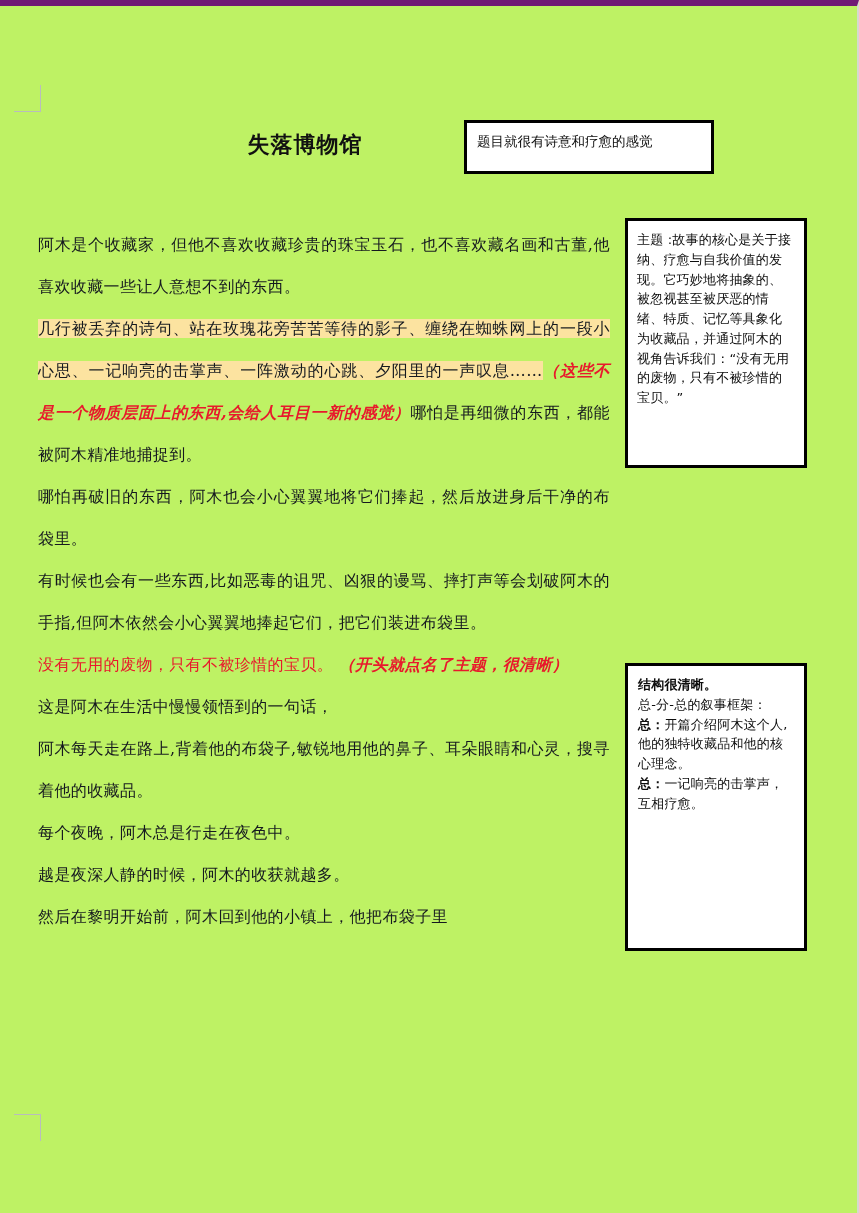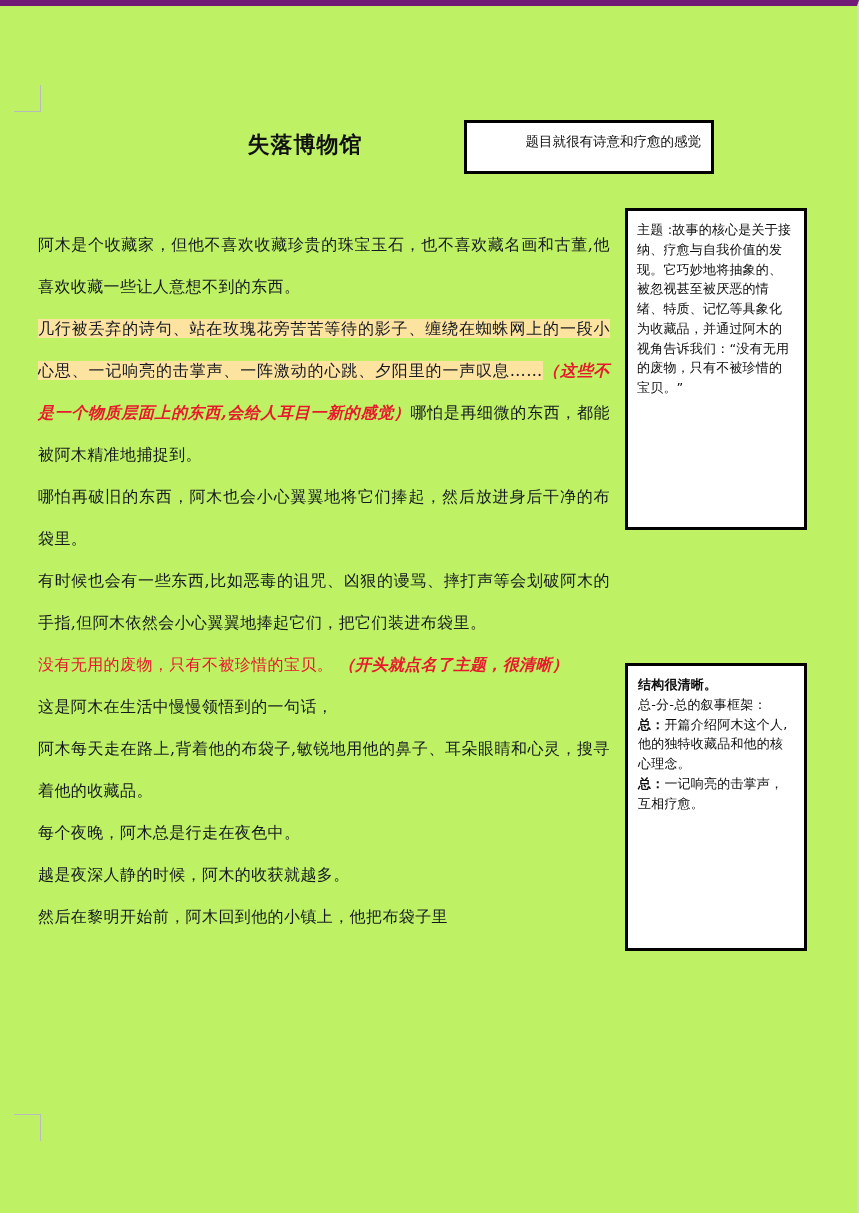--- a/index.html
+++ b/index.html
@@ -65,31 +65,30 @@
     color: #0d0d0d;
   }
   .anno-box-top {
     left: 464px;
     top: 114px;
     width: 250px;
     height: 54px;
     padding: 9px 10px 0 10px;
     font-size: 13.5px;
     line-height: 1.4;
-    text-align: right;
   }
   .anno-box-side {
     left: 625px;
     width: 182px;
     padding: 9px 9px 8px 10px;
     font-size: 13px;
     line-height: 1.52;
     letter-spacing: 0.2px;
   }
-  .anno-theme { top: 202px; height: 322px; padding-left: 9px; }
+  .anno-theme { top: 212px; height: 250px; padding-left: 9px; }
   .anno-structure { top: 657px; height: 288px; }
 
   .anno-heading {
     font-weight: bold;
   }
   .anno-label {
     font-weight: bold;
   }
   .anno-para { margin: 0; }
 

